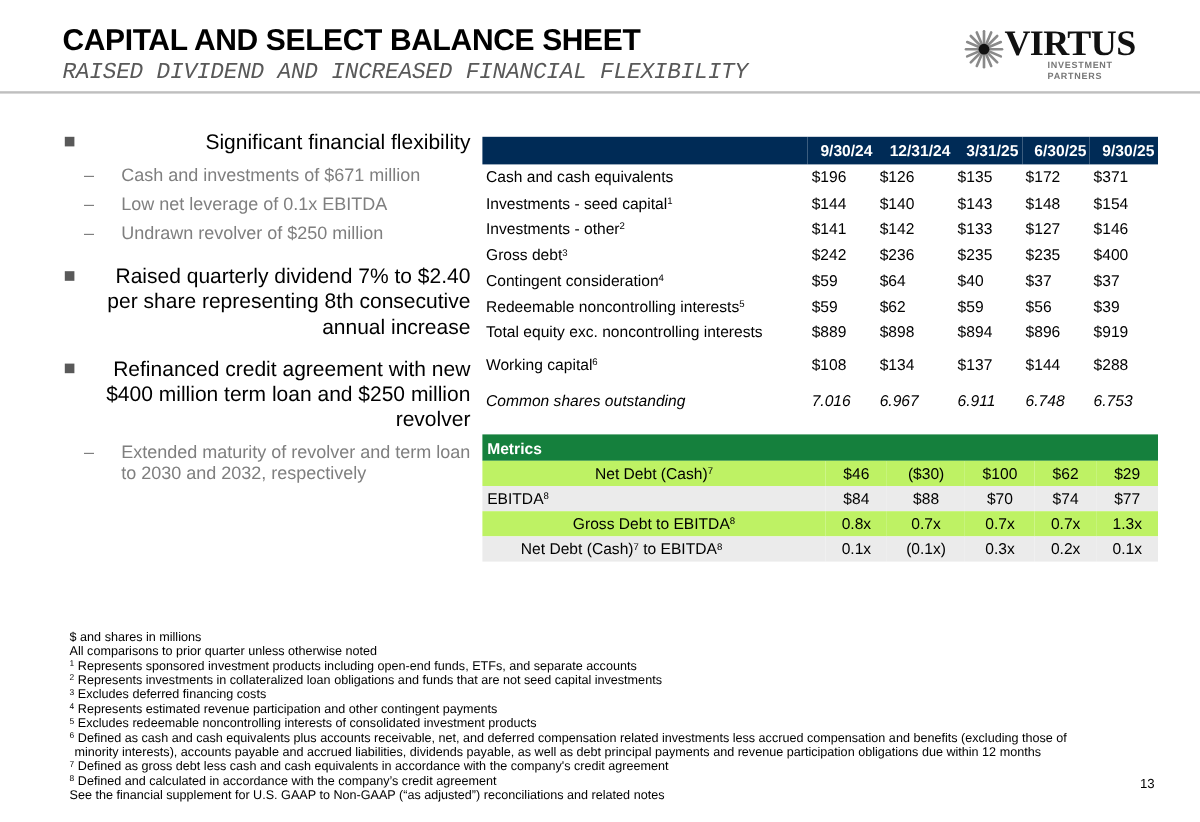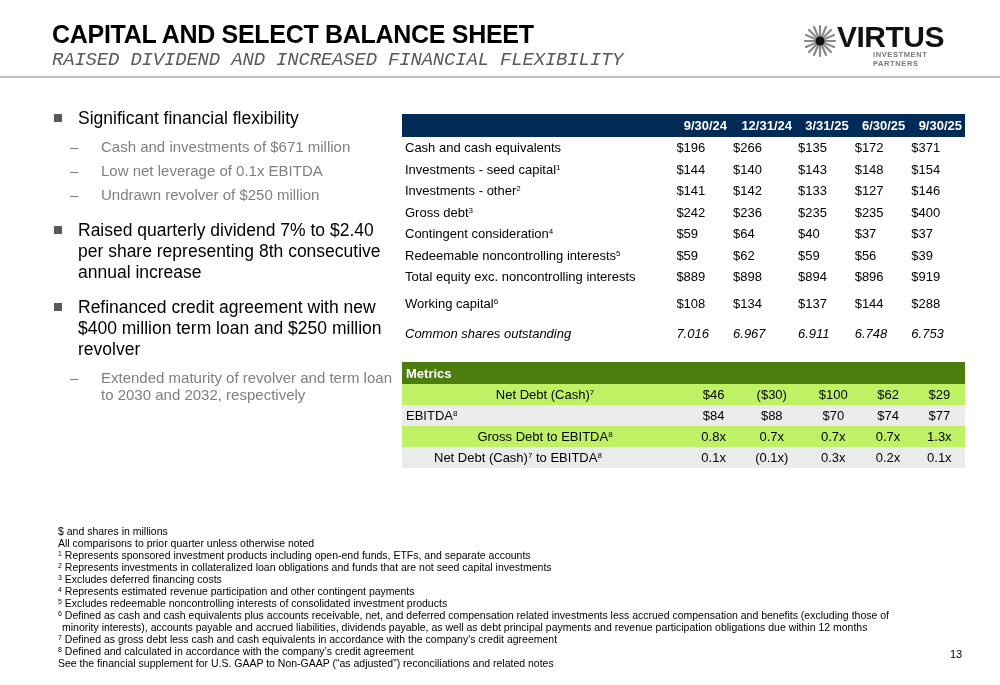--- a/index.html
+++ b/index.html
@@ -2,41 +2,41 @@
 <html><head>
 <meta charset="utf-8">
 <style>
   html, body { margin:0; padding:0; background:#fff; }
   body { width:1000px; height:685px; position:relative; overflow:hidden; font-family:"Liberation Sans", sans-serif; color:#000; }
   .title { position:absolute; left:52px; top:20px; font-size:25px; font-weight:bold; letter-spacing:-0.3px; }
   .subtitle { position:absolute; left:52px; top:49px; font-size:19px; font-style:italic; color:#595959; letter-spacing:-0.2px;font-family:Liberation Mono, monospace; }
   .rule { position:absolute; left:0; top:76px; width:1000px; height:2px; background:#bfbfbf; }
   .logo { position:absolute; left:803px; top:22px; width:155px; height:38px; }
   .logo-star { position:absolute; left:0; top:2px; width:34px; height:34px; }
-  .logo-word { position:absolute; left:34px; top:-1px; font-family:Liberation Sans, sans-serif; font-weight:bold; font-size:30px; letter-spacing:-0.5px; color:#111; line-height:32px; }
+  .logo-word { position:absolute; left:34px; top:-1px; font-family:Liberation Serif, serif; font-weight:bold; font-size:30px; letter-spacing:-0.5px; color:#111; line-height:32px; }
   .logo-tag { position:absolute; left:70px; top:28px; font-size:7.5px; color:#777; letter-spacing:0.6px; font-weight:bold; }
 
   .bullets { position:absolute; left:52px; top:108px; width:340px; }
-  .b1 { position:relative; padding-left:26px; font-size:17.5px; line-height:21px; margin-bottom:4px; }
+  .b1 { position:relative; padding-left:26px; font-size:17.5px; line-height:21px; margin-bottom:4px;text-align:right; }
   .b1 .sq { position:absolute; left:2px; top:6px; width:8px; height:8px; background:#595959; }
   .b2 { position:relative; padding-left:49px; font-size:15px; line-height:17px; color:#7f7f7f; margin-bottom:7px; }
   .b2 .dash { position:absolute; left:18px; top:0; }
   .gap { height:10px; }
 
   table { border-collapse:collapse; }
   .bs { position:absolute; left:402px; top:114px; width:563px; font-size:13px; }
   .bs th { background:#002b56; color:#fff; height:23px; font-weight:bold; text-align:right; padding:0 3px; font-size:13px; }
   .bs td { height:21.5px; padding:0 3px; text-align:left; }
   .bs td.lbl { text-align:left; }
   .bs tr.tall td { height:31px; }
   .bs tr.ital td { font-style:italic; height:30px; }
   sup { font-size:8px; vertical-align:4px; line-height:0; }
 
   .mt { position:absolute; left:402px; top:362px; width:563px; font-size:13px; }
-  .mt th { background:#4d7c0f; color:#fff; text-align:left; height:22px; padding:0 4px; font-size:13px; }
+  .mt th { background:#15803d; color:#fff; text-align:left; height:22px; padding:0 4px; font-size:13px; }
   .mt td { height:21px; padding:0 4px; text-align:center; }
   .mt td.lbl { text-align:left; }
   .mt tr.dark td { background:#bef264;text-align:center; }
   .mt tr.light td { background:#ebebeb; }
 
   .notes { position:absolute; left:58px; top:525px; width:900px; font-size:10.5px; line-height:12px; }
   .notes div { white-space:nowrap; }
   .notes sup { font-size:7px; vertical-align:3px; }
   .note-indent { padding-left:4px; }
   .page-num { position:absolute; left:950px; top:648px; font-size:11px; }
@@ -86,21 +86,21 @@
         <th>12/31/24</th>
         <th>3/31/25</th>
         <th>6/30/25</th>
         <th>9/30/25</th>
       </tr>
     </thead>
   <tbody id="bs-body">
       <tr>
         <td class="lbl"><span>Cash and cash equivalents</span></td>
         <td>$196</td>
-        <td>$266</td>
+        <td>$126</td>
         <td>$135</td>
         <td>$172</td>
         <td>$371</td>
       </tr>
       <tr>
         <td class="lbl"><span>Investments - seed capital</span><sup>1</sup></td>
         <td>$144</td>
         <td>$140</td>
         <td>$143</td>
         <td>$148</td>

